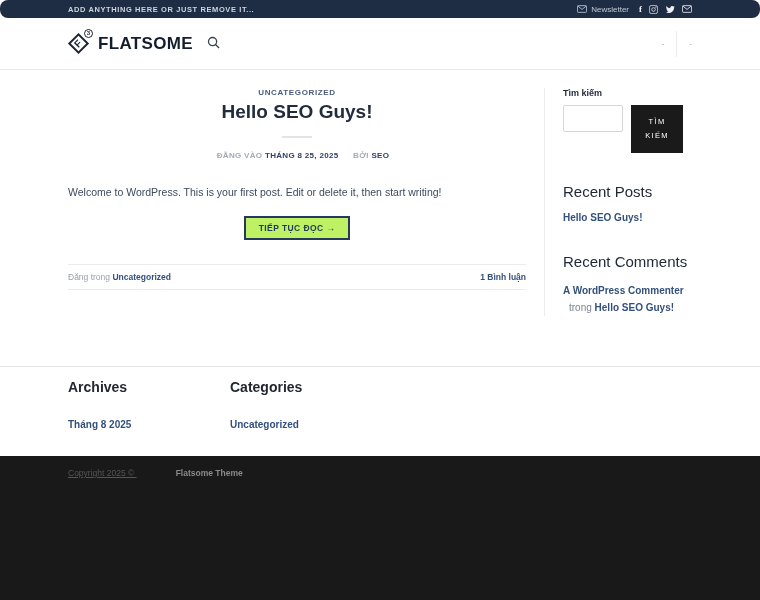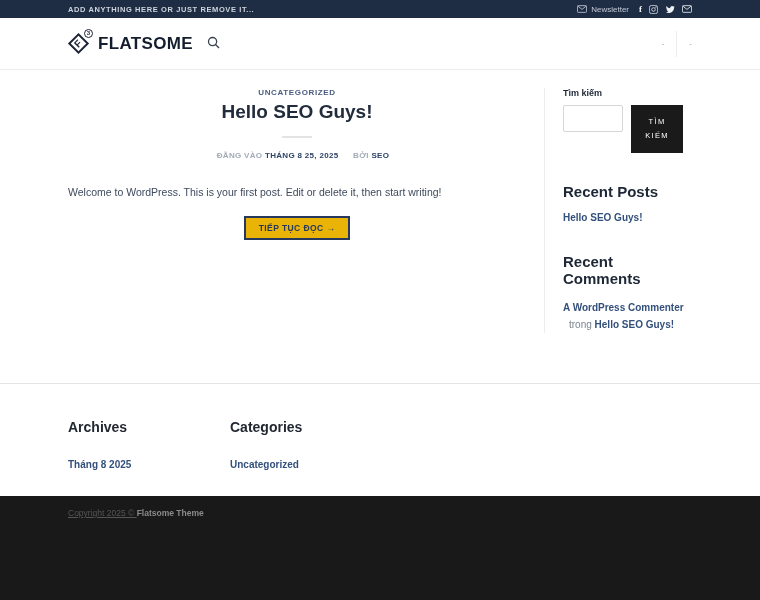--- a/index.html
+++ b/index.html
@@ -2,21 +2,21 @@
 <html><head>
 <meta charset="utf-8">
 <style>
   * { margin:0; padding:0; box-sizing:border-box; }
   html,body { width:760px; }
   body { font-family:"Liberation Sans", sans-serif; background:#fff; }
   .page { width:760px; height:600px; display:flex; flex-direction:column; overflow:hidden; background:#fff; }
   .container { width:624px; margin:0 auto; }
 
   
-  .topbar { background:#1e2c44; height:18px; flex:0 0 auto; }
+  .topbar { background:#1e2c44; height:18px; flex:0 0 auto;border-radius:8px; }
   .topbar .container { display:flex; align-items:center; justify-content:space-between; height:100%; }
   .topbar-msg { color:#cfd5de; font-size:7.5px; font-weight:bold; letter-spacing:.08em; }
   .topbar-right { display:flex; align-items:center; gap:10px; }
   .newsletter { display:flex; align-items:flex-start; gap:4px; color:#c3cad6; font-size:8px; cursor:pointer; }
   .social { display:flex; align-items:center; gap:7px; }
   .social svg, .newsletter svg { display:block; }
   .fb-f { color:#eef1f5; font-size:9px; font-weight:bold; font-family:"Liberation Serif", serif; line-height:1; }
 
   
   .header { background:#fff; height:52px; border-bottom:1px solid #ececec; flex:0 0 auto; }
@@ -38,47 +38,47 @@
   .sidebar-col { flex:1; padding-left:18px; }
 
   .post-category { text-align:center; font-size:8px; font-weight:bold; letter-spacing:.08em; color:#4a5d80; cursor:pointer; }
   .post-title { text-align:center; font-size:19px; font-weight:bold; color:#222c3d; margin-top:4px; }
   .title-divider { width:30px; height:2px; background:#e3e3e3; margin:13px auto; }
   .post-date { text-align:center; font-size:8px; letter-spacing:.04em; font-weight:bold; }
   .post-date .lite { color:#a3aab6;padding-left:12px; }
   .post-date .dark { color:#2e4266; }
   .post-excerpt { font-size:10.5px; color:#3e4a5e; margin-top:26px; }
   .read-more-wrap { text-align:center; margin-top:18px; }
-  .read-more { display:inline-block; border:2px solid #26395c; color:#26395c; background:#eab308; font-weight:bold; font-size:8.5px; letter-spacing:.05em; padding:5px 13px; cursor:pointer; font-family:inherit; }
+  .read-more { display:inline-block; border:2px solid #26395c; color:#26395c; background:#bef264; font-weight:bold; font-size:8.5px; letter-spacing:.05em; padding:5px 13px; cursor:pointer; font-family:inherit; }
   .post-meta { display:flex; justify-content:space-between; align-items:center; border-top:1px solid #ececec; border-bottom:1px solid #ececec; margin-top:24px; padding:7px 0; font-size:8.5px; }
   .meta-lite { color:#9aa1ac; }
   .meta-link { color:#33507c; font-weight:bold; cursor:pointer; }
 
   
   .search-label { font-size:9px; font-weight:bold; color:#1f2736; display:block; }
   .search-row { display:flex; margin-top:7px; gap:8px; align-items:flex-start; }
   .search-input { width:60px; height:27px; border:1px solid #d6d6d6; border-radius:2px; background:#fff; font-size:9px; padding:0 4px; }
   .search-btn { width:52px; height:48px; background:#1a1a1a; color:#fff; border:0; font-size:7.5px; letter-spacing:.18em; line-height:1.9; text-transform:uppercase; cursor:pointer; font-family:inherit; padding:4px; }
-  .widget-title { font-size:15px; font-weight:bold; color:#1d2736; margin-top:30px; }
+  .widget-title { font-size:15px; font-weight:normal; color:#1d2736; margin-top:30px; }
   .widget-link { font-size:10px; font-weight:bold; color:#33507c; margin-top:12px; cursor:pointer; }
   .comment-line { font-size:10px; margin-top:12px; line-height:1.7; }
   .comment-author { color:#33507c; font-weight:bold; cursor:pointer;text-align:center; }
   .comment-prefix { color:#7c8490;padding-left:6px; }
   .comment-post { color:#33507c; font-weight:bold; cursor:pointer; }
 
   
-  .footer-light { border-top:1px solid #e4e4e4; padding:35px 0 26px; flex:0 0 auto; }
+  .footer-light { border-top:1px solid #e4e4e4; padding:12px 0 26px; flex:0 0 auto; }
   .footer-cols { display:flex; }
   .footer-col { width:162px; }
   .footer-title { font-size:14px; font-weight:bold; color:#222832; }
   .footer-link { font-size:10px; font-weight:bold; color:#33507c; margin-top:24px; cursor:pointer; }
   .footer-dark { background:#191919; flex:1 1 auto; }
   .copyright { padding-top:12px; font-size:8.5px; }
   .copy-lite { color:#555555;text-decoration:underline; }
-  .copy-brand { color:#8a8a8a; font-weight:bold; cursor:pointer; }
+  .copy-brand { color:#8a8a8a; font-weight:bold; cursor:pointer;margin-left:39px; }
 </style>
 </head>
 <body>
 
 <div class="page">
 
   <div class="topbar">
     <div class="container">
       <span class="topbar-msg">ADD ANYTHING HERE OR JUST REMOVE IT...</span>
       <div class="topbar-right">
@@ -151,20 +151,27 @@
       <div class="post-date">
         <span class="lite">ĐĂNG VÀO</span>
         <span class="dark">THÁNG 8 25, 2025</span>
         <span class="lite">BỞI</span>
         <span class="dark">SEO</span>
       </div>
       <p class="post-excerpt">Welcome to WordPress. This is your first post. Edit or delete it, then start writing!</p>
       <div class="read-more-wrap">
         <button class="read-more">TIẾP TỤC ĐỌC →</button>
       </div>
+      <div class="post-meta">
+        <span>
+          <span class="meta-lite">Đăng trong</span>
+          <span class="meta-link">Uncategorized</span>
+        </span>
+        <span class="meta-link">1 Bình luận</span>
+      </div>
     </div>
 
     <div class="sidebar-col">
       <label class="search-label">Tìm kiếm</label>
       <div class="search-row">
         <input class="search-input" type="text" value="" style="">
         <button class="search-btn">TÌM KIẾM</button>
       </div>
       <div class="widget-title">Recent Posts</div>
       <div class="widget-link">Hello SEO Guys!</div>

